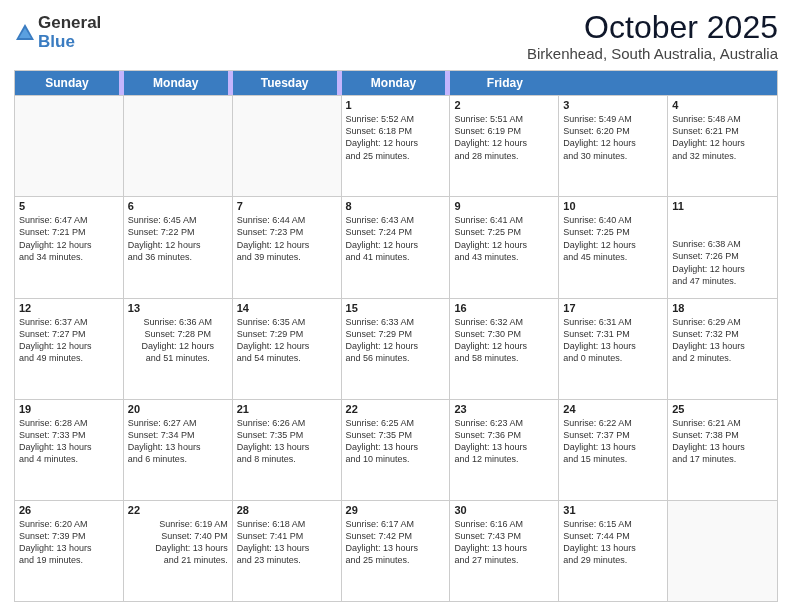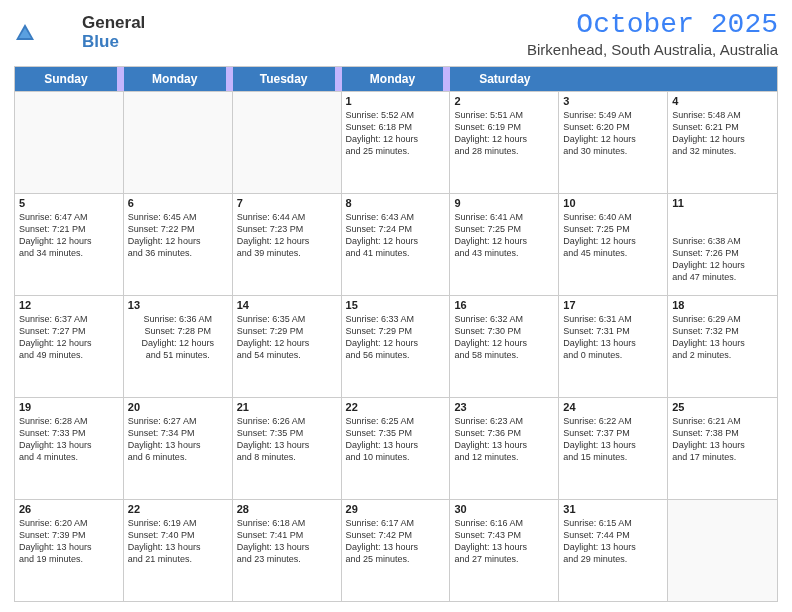--- a/index.html
+++ b/index.html
@@ -20,21 +20,20 @@
     .header {
       display: flex;
       justify-content: space-between;
       align-items: flex-start;
       margin-bottom: 8px;
     }
     .logo {
       display: flex;
       align-items: center;
       margin-top: 4px;
-      gap: 44px;
     }
     .logo-text {
       display: flex;
       flex-direction: column;
       line-height: 1.1;
     }
     .logo-general {
       font-size: 17px;
       font-weight: bold;
       color: #333;
@@ -46,25 +45,24 @@
     }
     .logo-icon {
       width: 22px;
       height: 22px;
       margin-right: 2px;
     }
     .title-block {
       text-align: right;
     }
     .month-title {
-      font-size: 28px;
+      font-size: 32px;
       font-weight: 400;
-      color: #3b82f6;
+      color: #0f172a;
       line-height: 1.1;
-      font-family: Liberation Mono, monospace;
     }
     .subtitle {
       font-size: 15px;
       color: #444;
     }
     .calendar {
       flex: 1;
       display: flex;
       flex-direction: column;
       border: 1px solid #ccc;
@@ -73,21 +71,21 @@
       display: grid;
       grid-template-columns: repeat(7, 1fr);
       background: #3a7cc1;
     }
     .cal-header-cell {
       color: #fff;
       font-size: 12px;
       font-weight: bold;
       text-align: center;
       padding: 5px 2px;
-      border-right: 7px solid #c4b5fd;
+      border-right: 5px solid #c4b5fd;
     }
     .cal-header-cell:last-child { border-right: none; }
     .cal-body {
       flex: 1;
       display: flex;
       flex-direction: column;
     }
     .cal-row {
       display: grid;
       grid-template-columns: repeat(7, 1fr);
@@ -137,21 +135,21 @@
       <div class="subtitle">Birkenhead, South Australia, Australia</div>
     </div>
   </div>
 
   <div class="calendar">
     <div class="cal-header-row">
     <div class="cal-header-cell">Sunday</div>
         <div class="cal-header-cell">Monday</div>
         <div class="cal-header-cell">Tuesday</div>
         <div class="cal-header-cell">Monday</div>
-        <div class="cal-header-cell">Saturday</div>
+        <div class="cal-header-cell">Friday</div>
       </div>
     <div class="cal-body">
     <div class="cal-row">
           <div class="cal-cell empty"></div>
           <div class="cal-cell empty"></div>
           <div class="cal-cell empty"></div>
           <div class="cal-cell">
             <div class="day-num">1</div>
             <div class="cell-info" style="white-space: pre-line;">Sunrise: 5:52 AM
 Sunset: 6:18 PM
@@ -336,21 +334,21 @@
         <div class="cal-row">
           <div class="cal-cell">
             <div class="day-num">26</div>
             <div class="cell-info" style="white-space: pre-line;">Sunrise: 6:20 AM
 Sunset: 7:39 PM
 Daylight: 13 hours
 and 19 minutes.</div>
           </div>
           <div class="cal-cell">
             <div class="day-num">22</div>
-            <div class="cell-info" style="white-space: pre-line;">Sunrise: 6:19 AM
+            <div class="cell-info" style="white-space: pre-line; text-align: right;">Sunrise: 6:19 AM
 Sunset: 7:40 PM
 Daylight: 13 hours
 and 21 minutes.</div>
           </div>
           <div class="cal-cell">
             <div class="day-num">28</div>
             <div class="cell-info" style="white-space: pre-line;">Sunrise: 6:18 AM
 Sunset: 7:41 PM
 Daylight: 13 hours
 and 23 minutes.</div>

